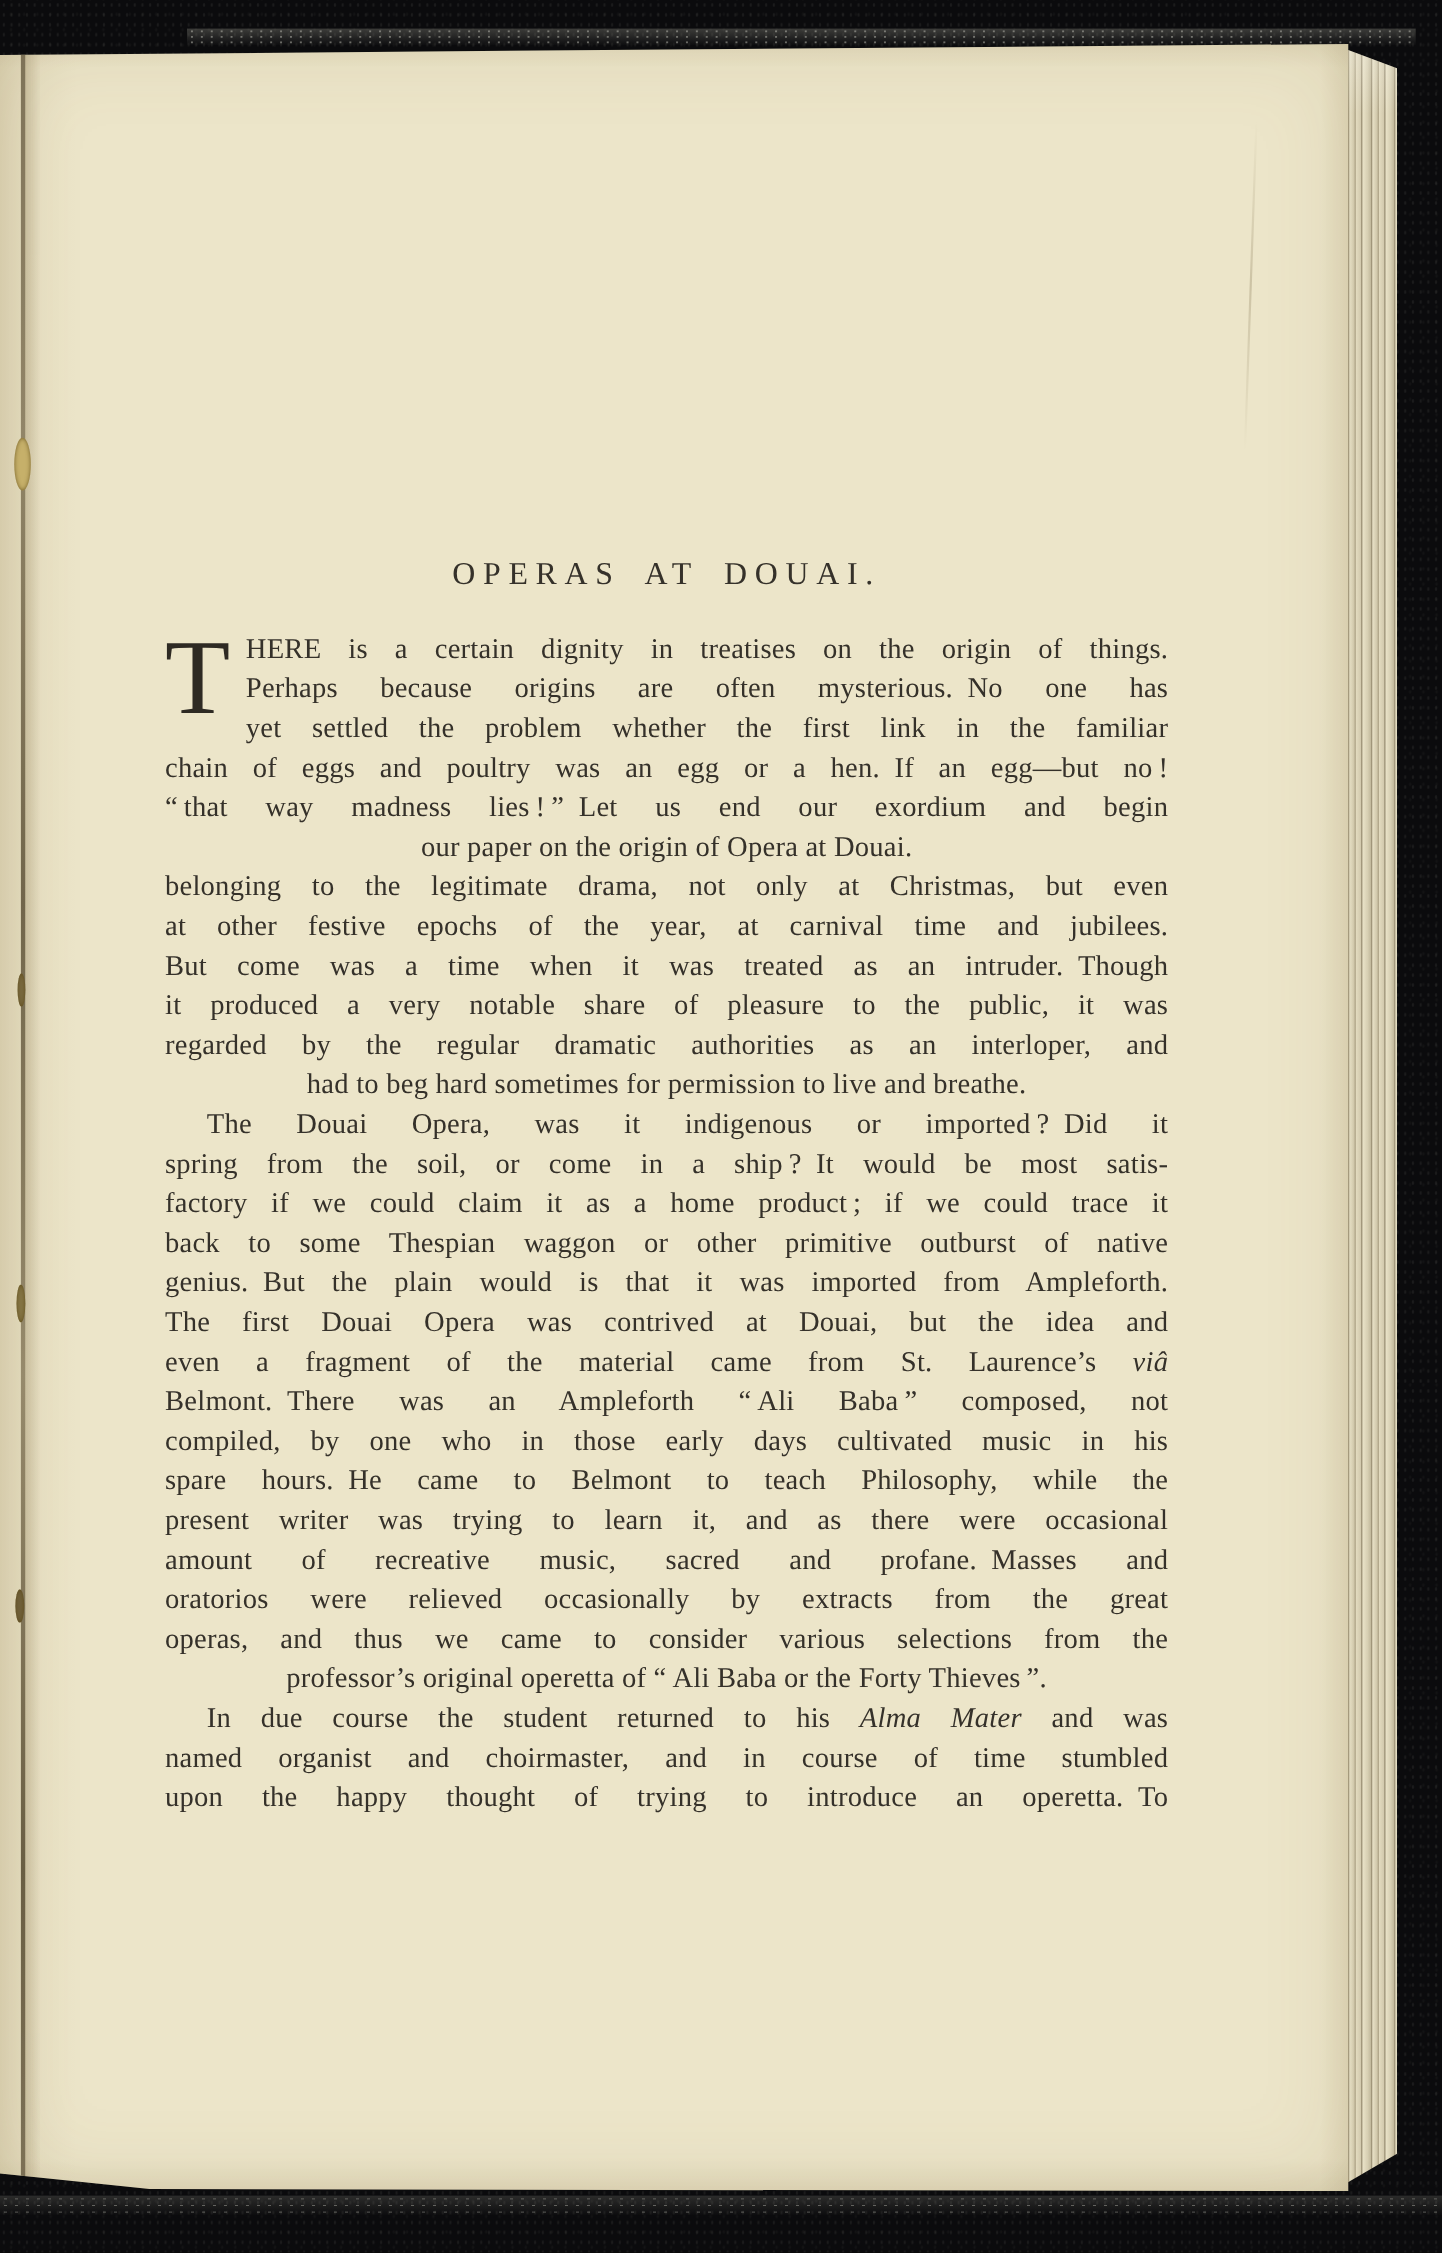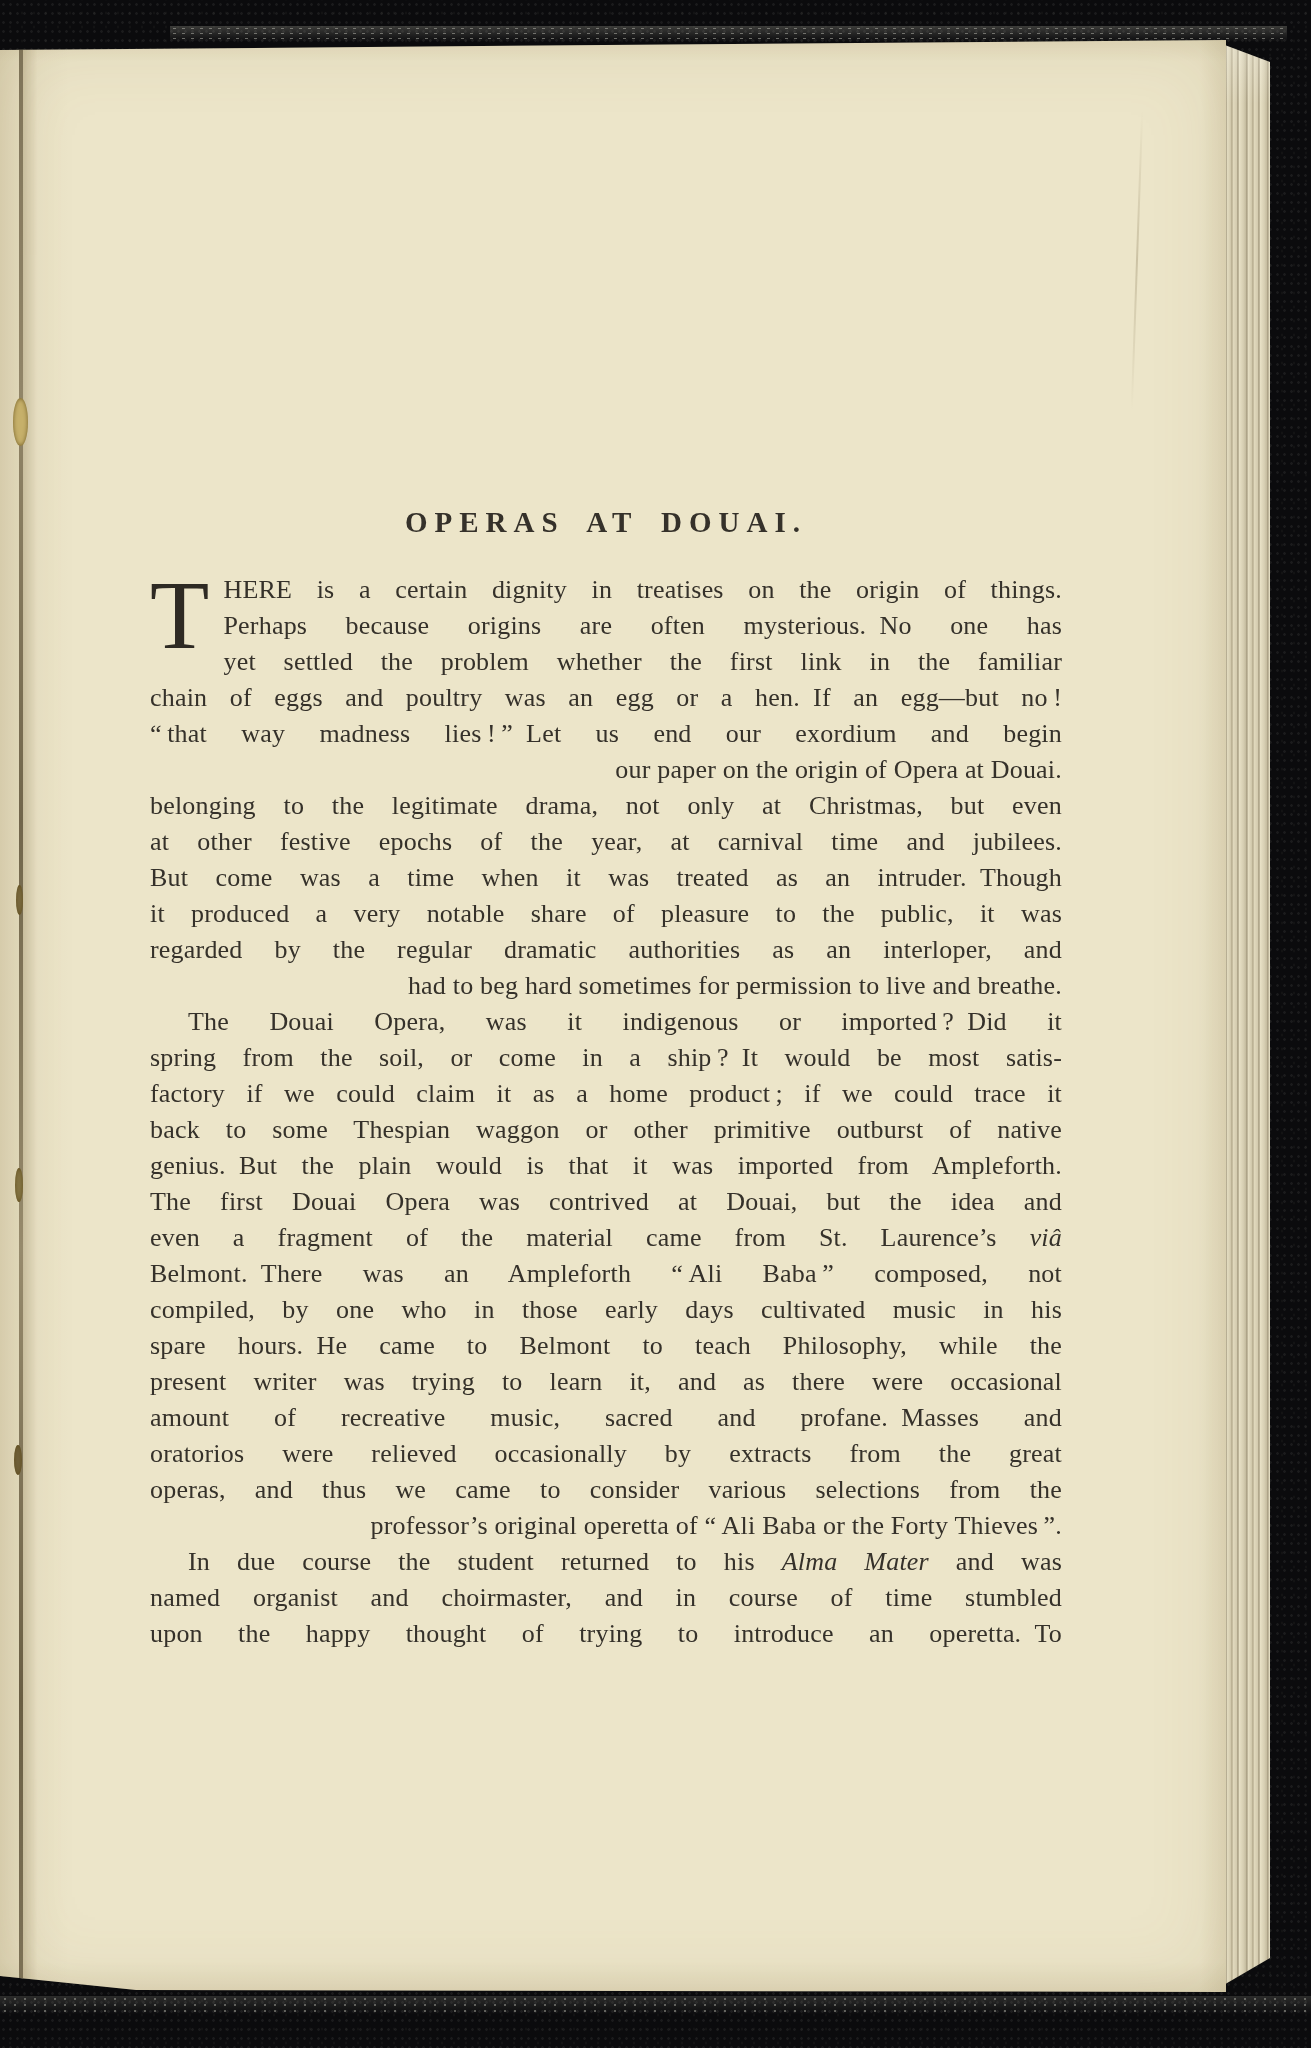--- a/index.html
+++ b/index.html
@@ -57,26 +57,26 @@
   .blob-1{left:13px;top:358px;width:15px;height:48px;}
   .blob-2{left:16px;top:845px;width:7px;height:30px;background:#7a6a40;}
   .blob-3{left:15px;top:1128px;width:8px;height:34px;background:#857545;}
   .blob-4{left:14px;top:1405px;width:8px;height:30px;background:#70603a;}
   .crease-faint{position:absolute;left:1136px;top:70px;width:2px;height:300px;
     background:linear-gradient(180deg,rgba(130,115,80,.0),rgba(130,115,80,.30),rgba(130,115,80,0));
     transform:rotate(2deg);}
 
   
   .page-title{position:absolute;left:150px;width:912px;top:466px;margin:0;
-    font-size:29px;font-weight:700;letter-spacing:7px;word-spacing:9px;
+    font-size:29px;font-weight:400;letter-spacing:7px;word-spacing:9px;
     text-align:center;color:var(--ink,#35312a);}
   .text-block{position:absolute;left:150px;top:532px;width:912px;
     font-size:26px;line-height:36px;color:var(--ink,#35312a);letter-spacing:.2px;}
   .para{position:relative;}
-  .line{text-align:right;}
+  .line{text-align:center;}
   .line.just{text-align:justify;text-align-last:justify;}
   .line.indent{padding-left:38px;}
   .dropcap{float:left;font-size:97px;line-height:84px;height:105px;
     padding:2px 14px 0 0;color:#2e2a23;}
   .it{font-style:italic;}
 </style>
 </head>
 <body>
 
 <div class="scene">

